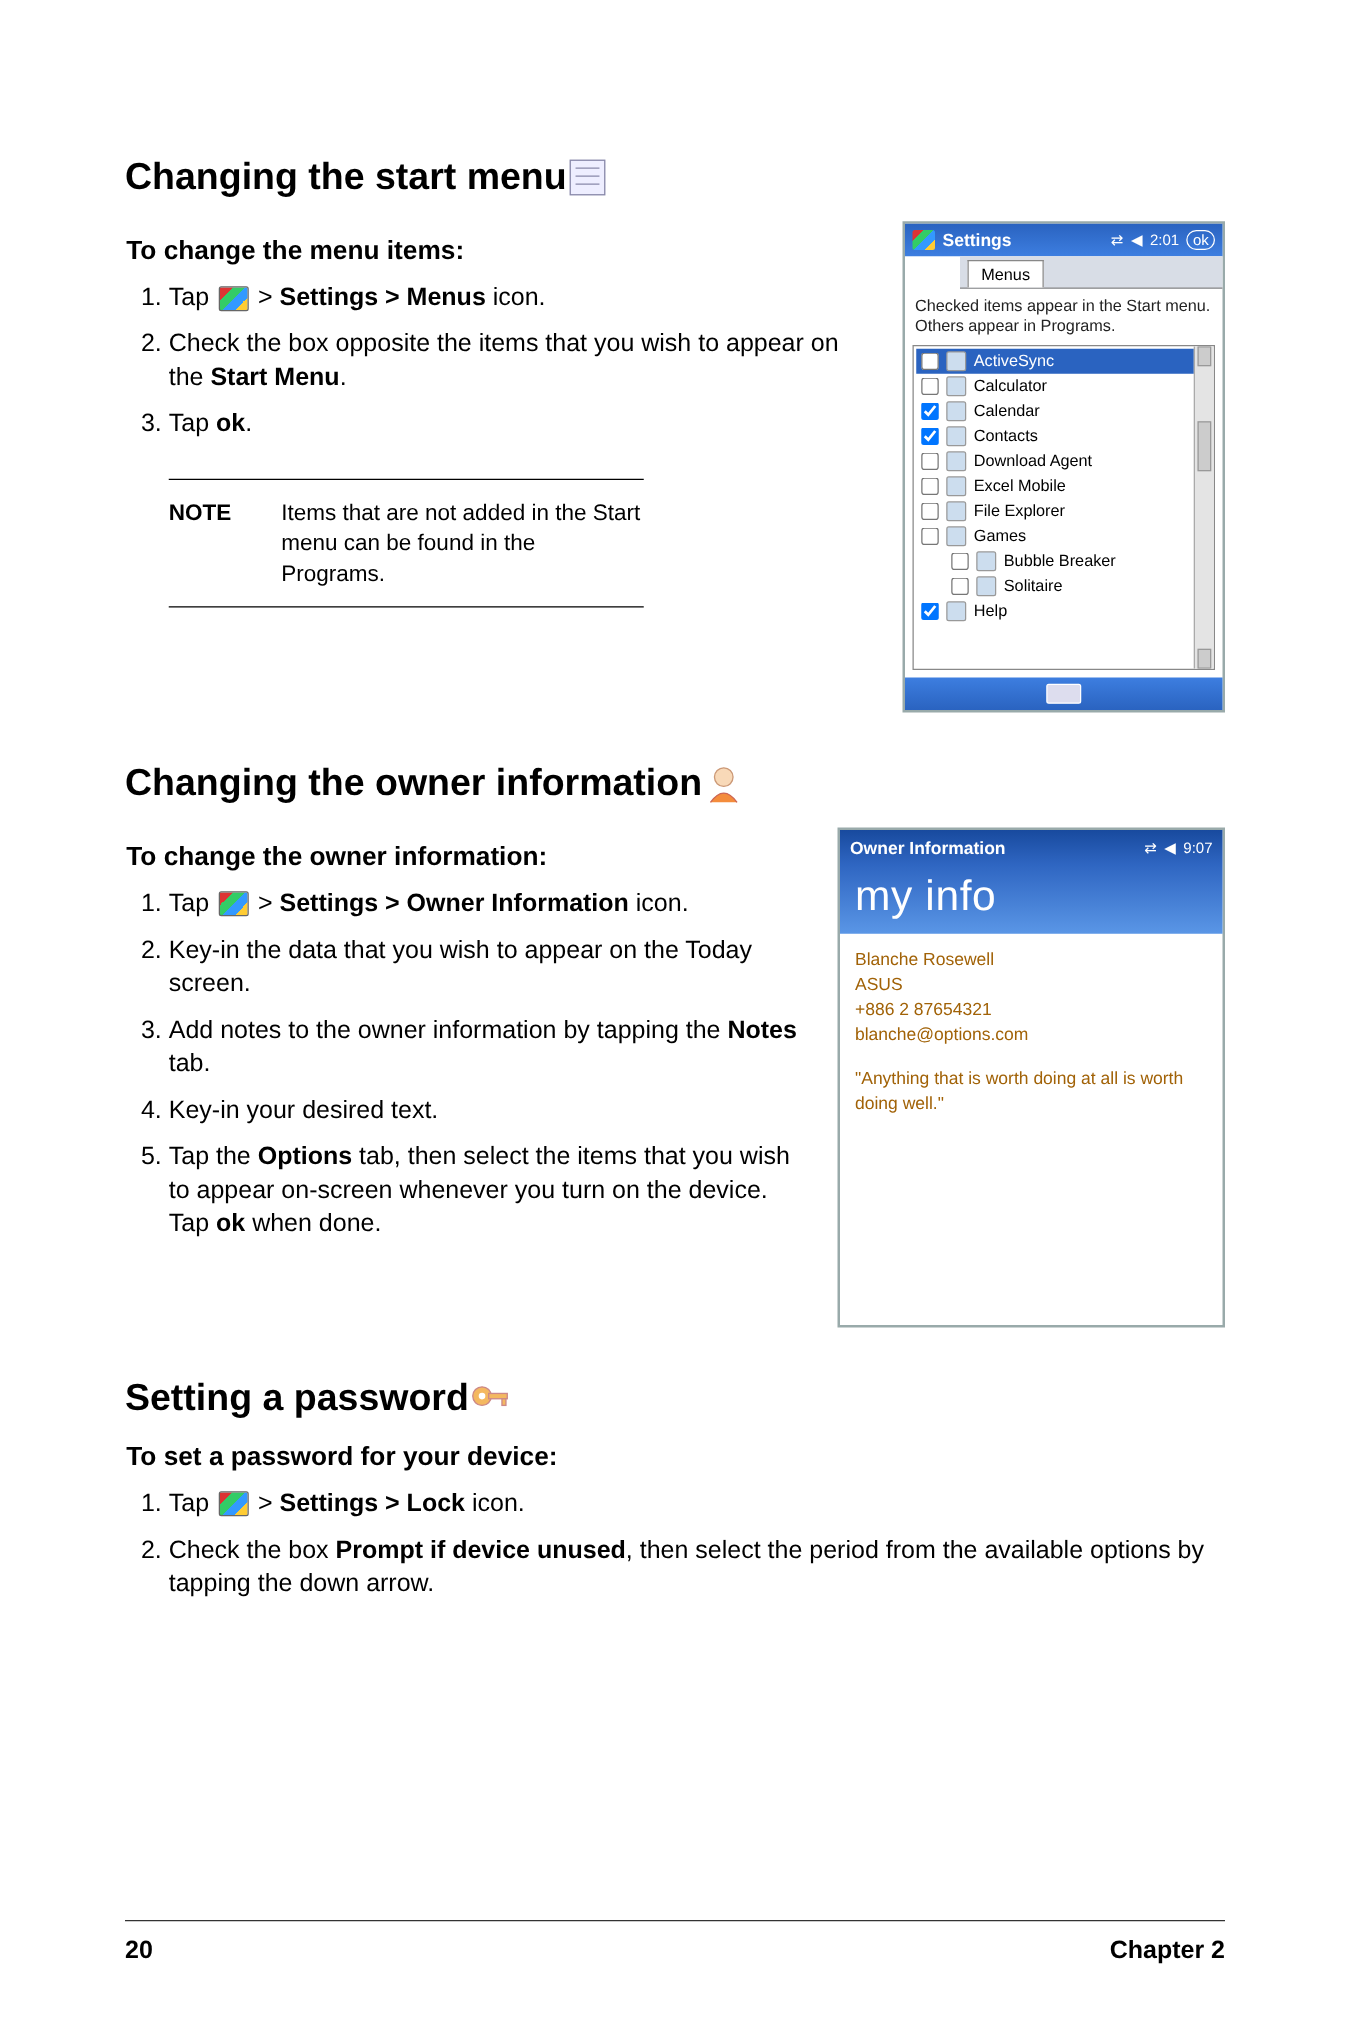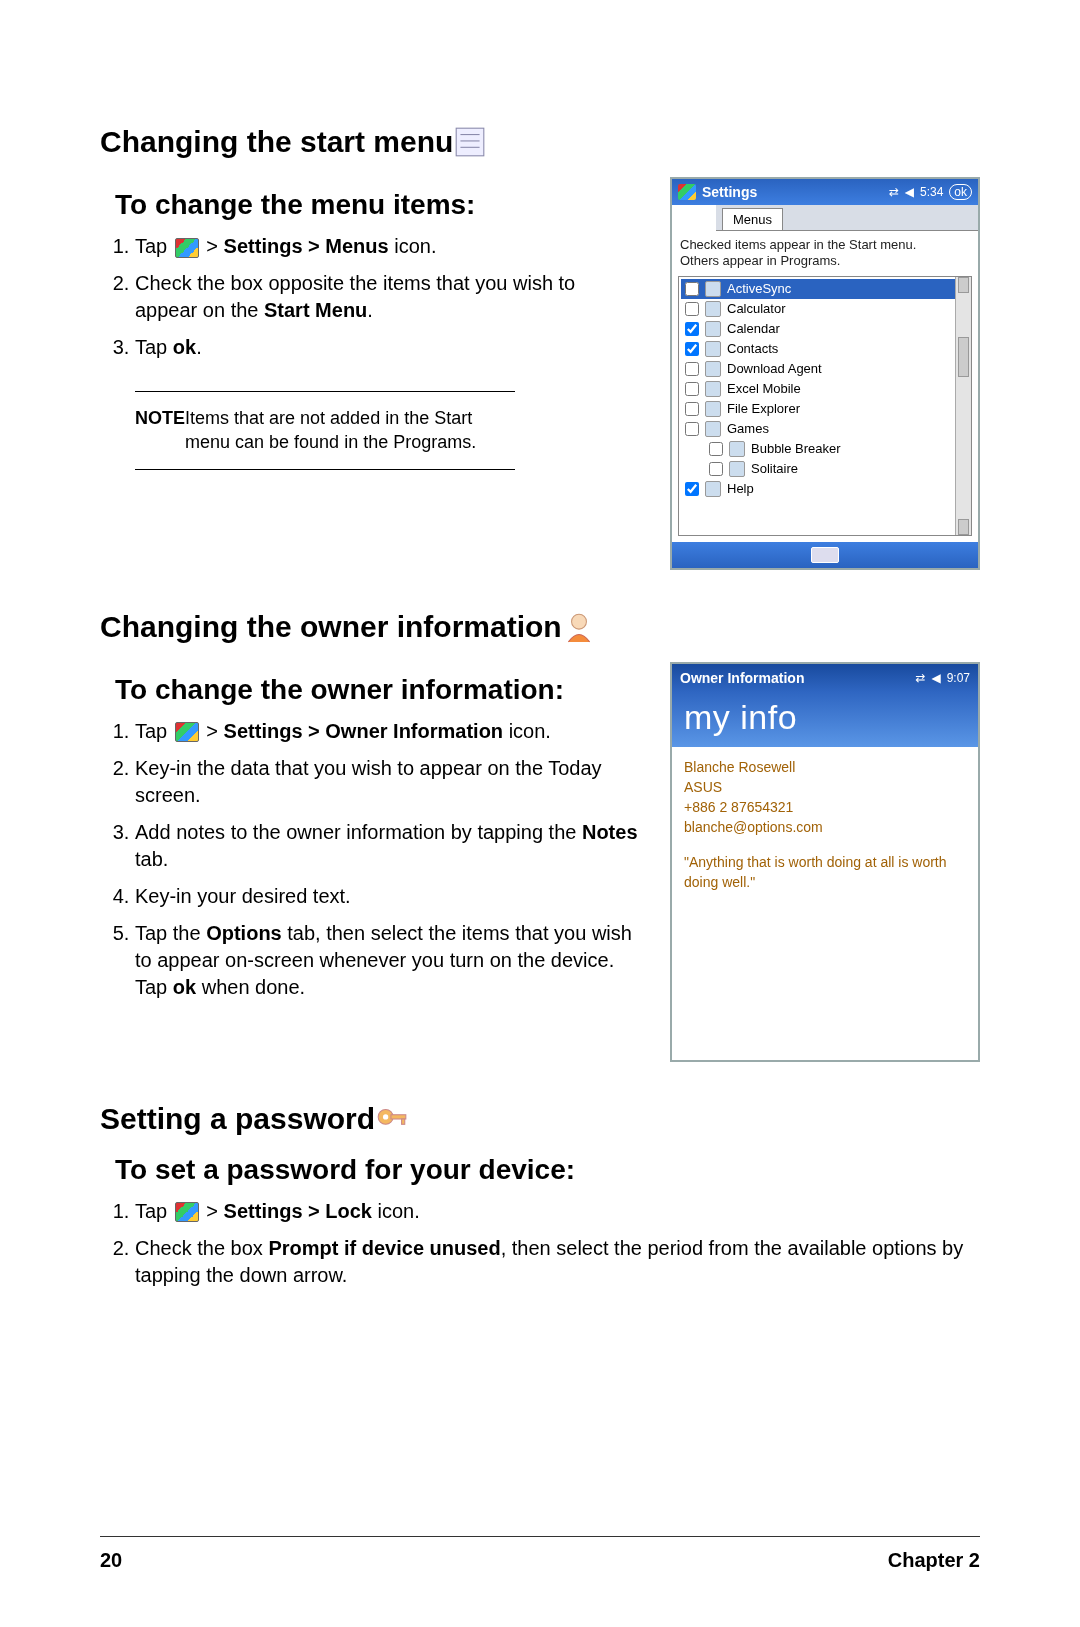--- a/index.html
+++ b/index.html
@@ -14,23 +14,23 @@
   }
   .section-heading {
     font-size: 30px;
     font-weight: bold;
     display: flex;
     align-items: center;
     gap: 0;
     margin-bottom: 18px;
   }
   .sub-heading {
-    font-size: 28px;
+    font-size: 21px;
     font-weight: bold;
-    margin: 12px 0 12px 15px;
+    margin: 12px 0 12px 1px;
   }
   .two-col {
     display: flex;
     gap: 30px;
     align-items: flex-start;
     margin-bottom: 40px;
   }
   .left-col { flex: 1; }
   .right-col { flex: 0 0 auto; }
   ol {
@@ -40,20 +40,21 @@
     line-height: 1.35;
   }
   ol li { margin-bottom: 10px; }
   .bold { font-weight: bold; }
   .note-box {
     border-top: 1px solid #000;
     border-bottom: 1px solid #000;
     margin: 30px 0 0 35px;
     padding: 14px 0;
     display: flex;
+    gap: 40px;
     font-size: 18px;
     line-height: 1.35;
     max-width: 380px;
   }
   .note-label { font-weight: bold; }
   .note-text { flex: 1; }
   .footer {
     position: absolute;
     bottom: 55px;
     left: 100px;
@@ -74,21 +75,21 @@
     border: 1px solid #666;
     border-radius: 2px;
     margin: 0 2px;
   }
   .heading-icon { width: 34px; height: 34px; display:inline-flex; align-items:center; justify-content:center; }
   .heading-icon svg { width:100%; height:100%; }
 
   
   .device {
     border: 2px solid #9aa;
-    width: 310px;
+    width: 258px;
     font-size: 14px;
     background:#fff;
   }
   .titlebar {
     background: linear-gradient(#2a63c0,#3d7ee0);
     color:#fff;
     display:flex;
     align-items:center;
     padding: 3px 6px;
     font-size: 14px;
@@ -233,21 +234,21 @@
   </div>
   <div class="right-col">
 
     <div class="device">
       <div class="titlebar">
         <span class="flag"></span>
         <span class="title">Settings</span>
         <span class="status">
           <span>⇄</span>
           <span>◀</span>
-          <span>5:34</span>
+          <span>2:01</span>
           <span style="border:1px solid #fff;border-radius:8px;padding:0 4px;">ok</span>
         </span>
       </div>
       <div class="tabstrip">
         <span>Menus</span>
       </div>
       <div class="helper-text">
         <div>Checked items appear in the Start menu.</div>
         <div>Others appear in Programs.</div>
       </div>

